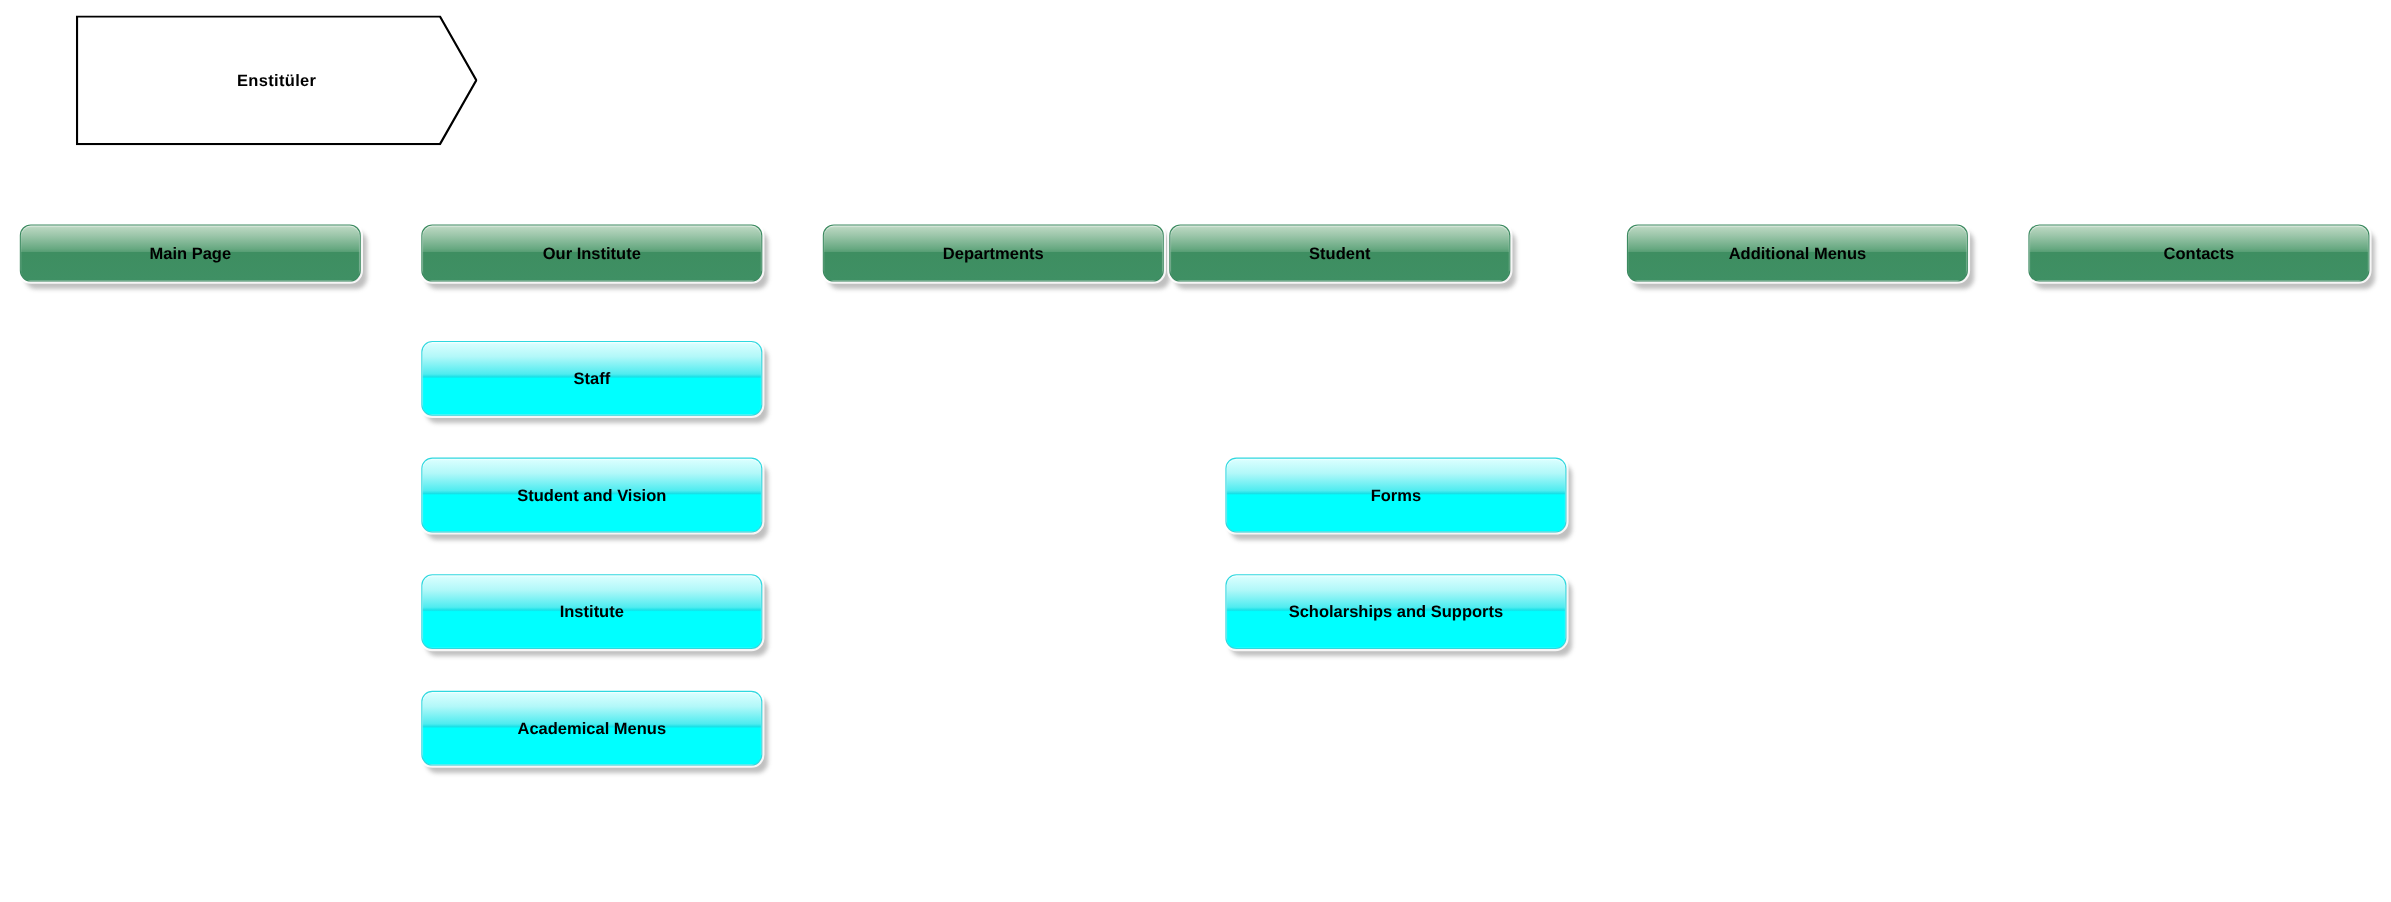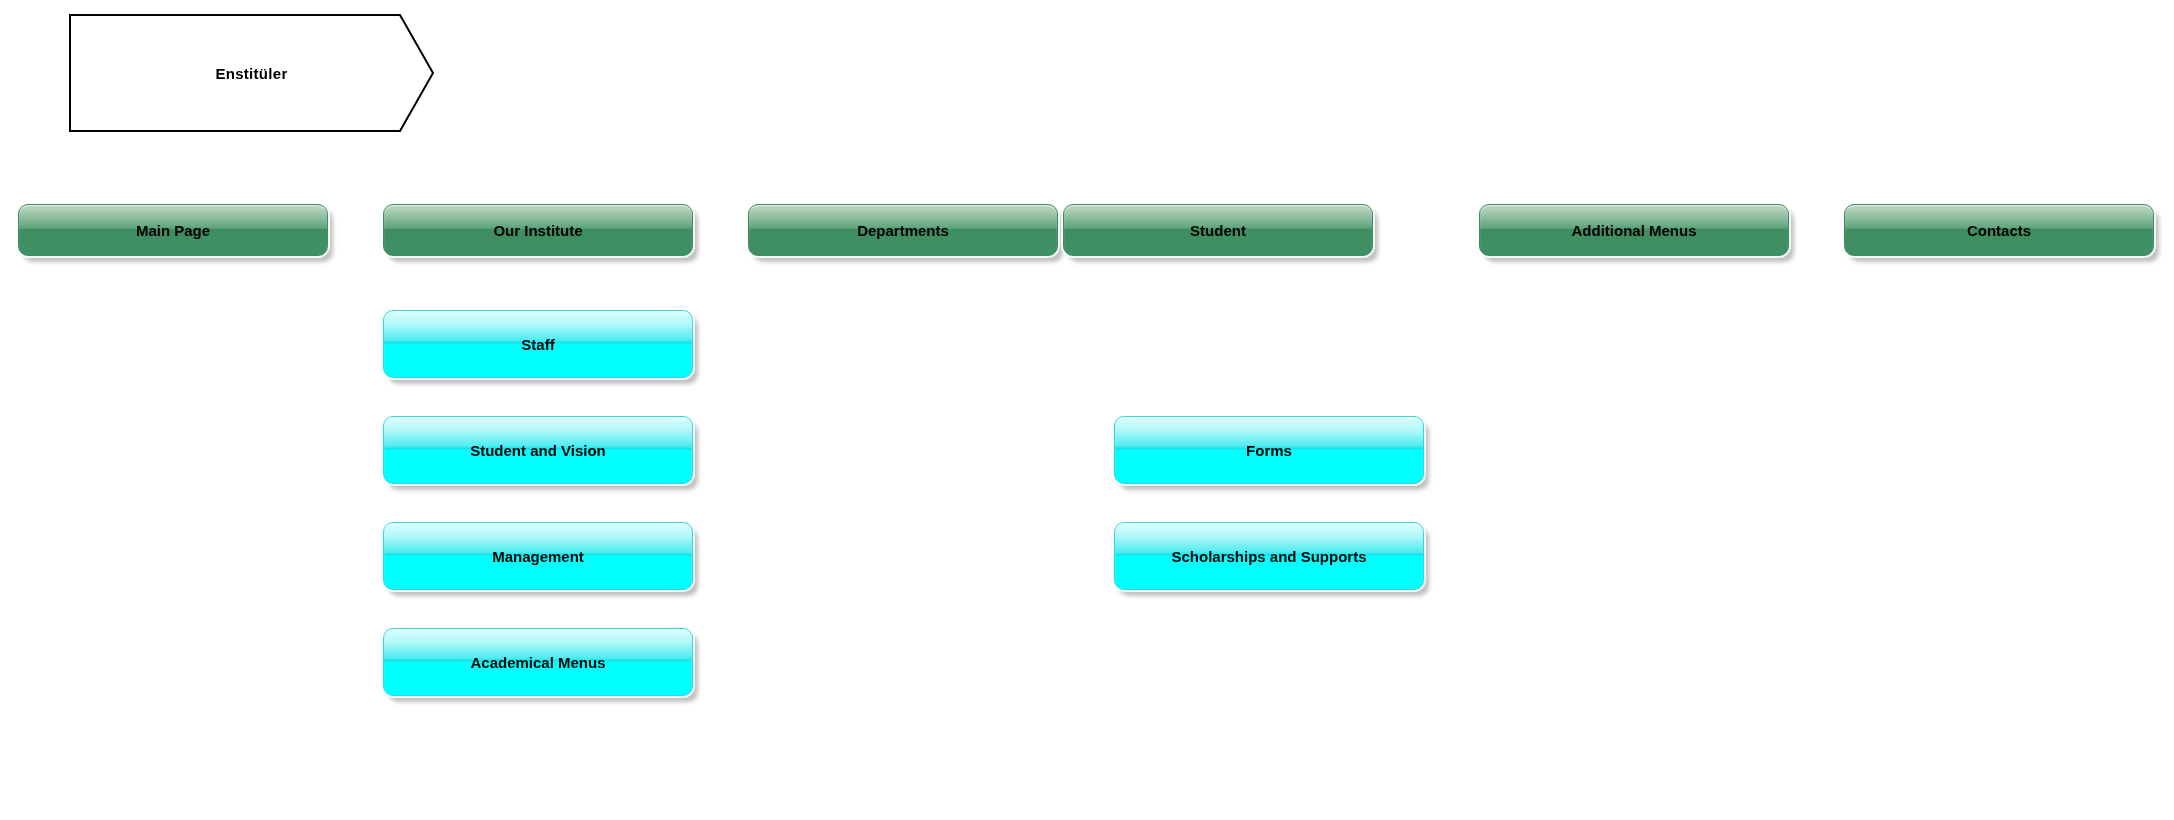--- a/index.html
+++ b/index.html
@@ -101,19 +101,19 @@
 
   <div class="btn green" style="left:18px">Main Page</div>
   <div class="btn green" style="left:383px">Our Institute</div>
   <div class="btn green" style="left:748px">Departments</div>
   <div class="btn green" style="left:1063px">Student</div>
   <div class="btn green" style="left:1479px">Additional Menus</div>
   <div class="btn green" style="left:1844px">Contacts</div>
 
   <div class="btn cyan" style="left:383px;top:310px">Staff</div>
   <div class="btn cyan" style="left:383px;top:416px">Student and Vision</div>
-  <div class="btn cyan" style="left:383px;top:522px">Management</div>
+  <div class="btn cyan" style="left:383px;top:522px">Institute</div>
   <div class="btn cyan" style="left:383px;top:628px">Academical Menus</div>
 
   <div class="btn cyan" style="left:1114px;top:522px">Scholarships and Supports</div>
   <div class="btn cyan" style="left:1114px;top:416px">Forms</div>
 
 </div>
 
 </body></html>

